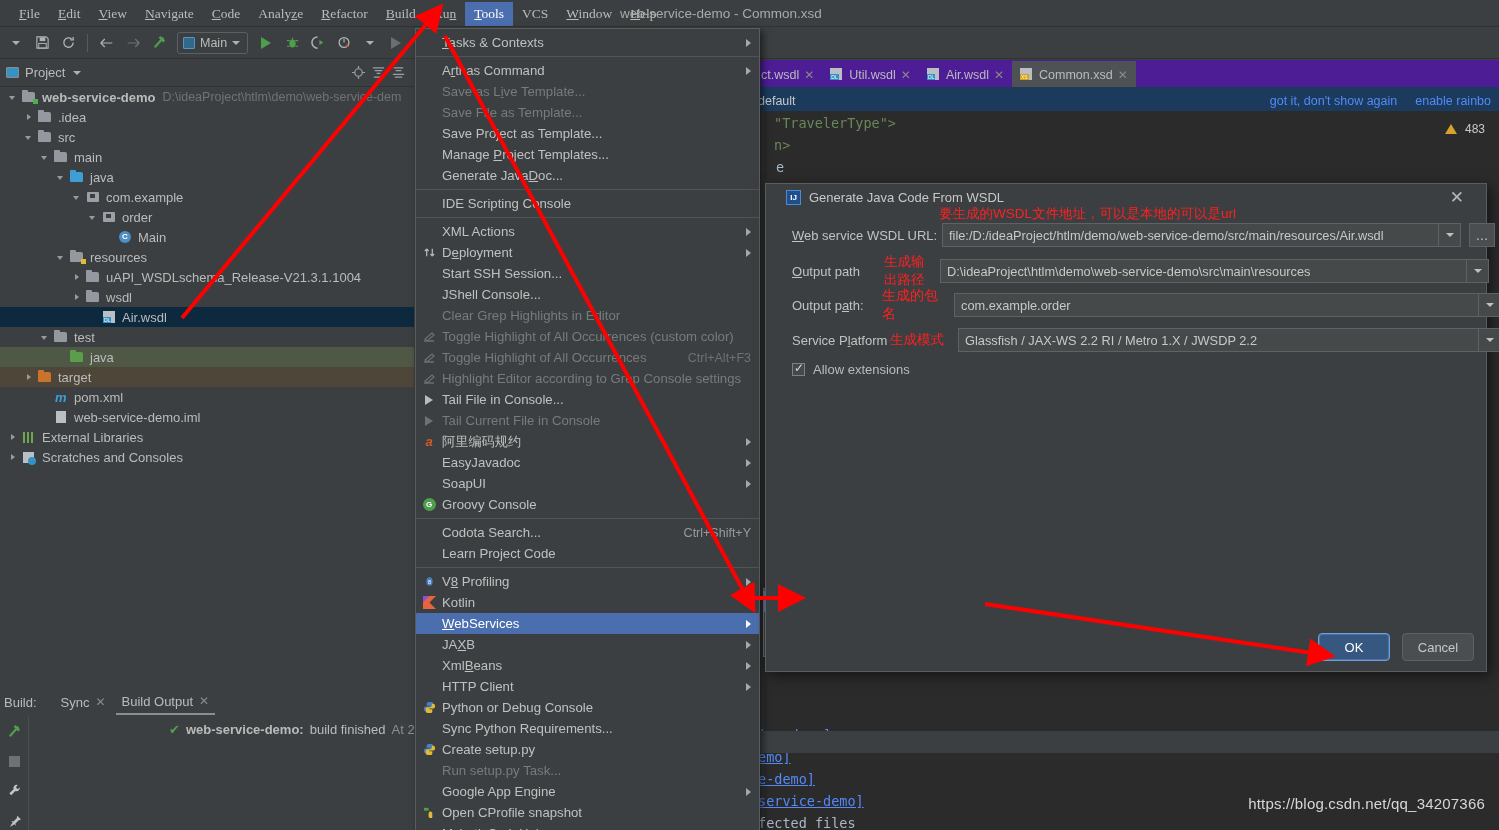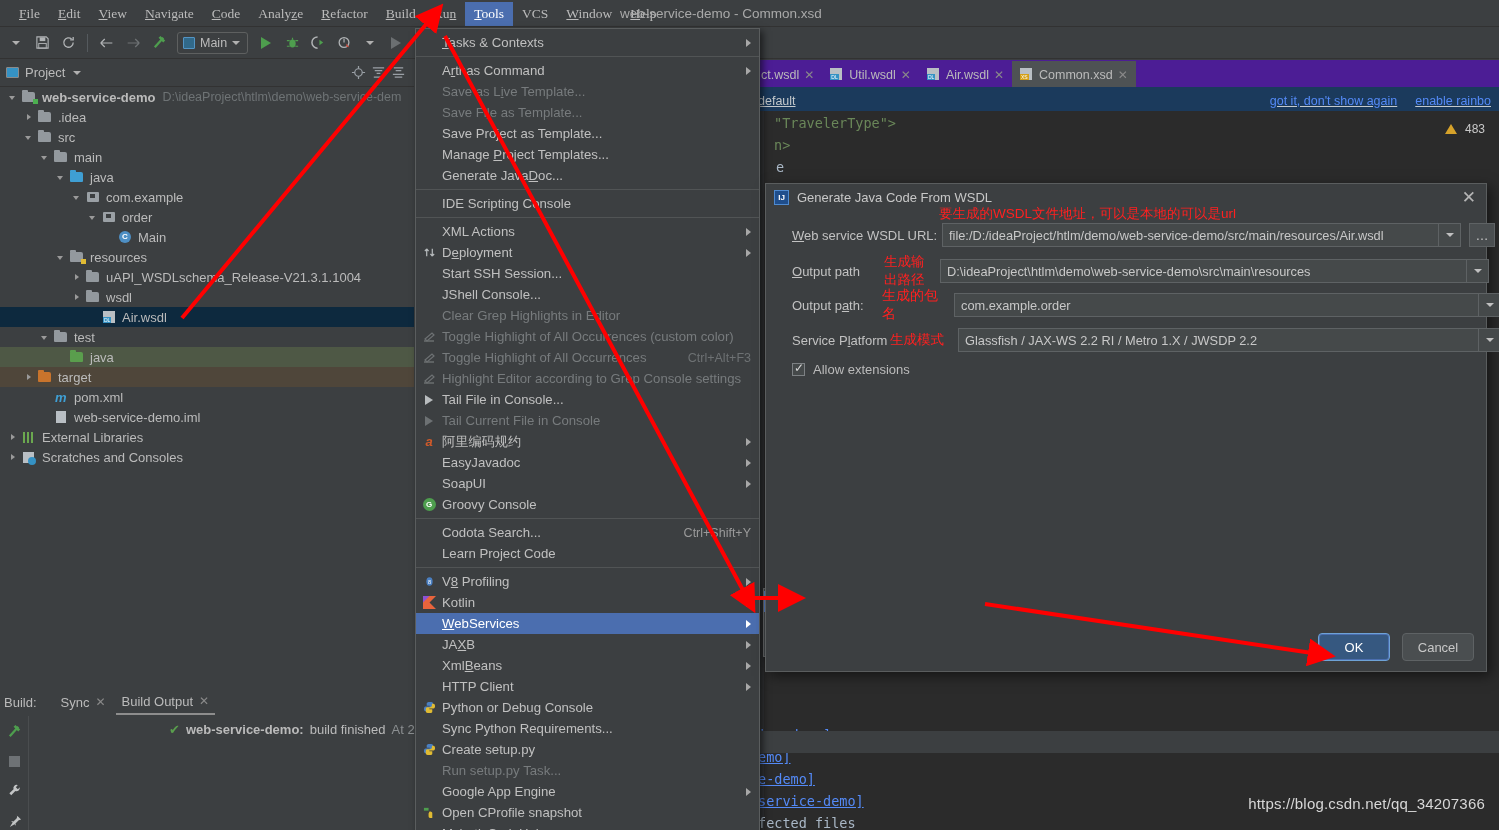--- a/index.html
+++ b/index.html
@@ -127,21 +127,20 @@
     position:absolute; left:750px; top:60px; width:749px; height:28px;
     background:#4c1d95; display:flex; align-items:flex-end; font-size:12.5px;
   }
   .etab{ display:flex;align-items:center;gap:5px;height:27px;padding:0 8px;color:#bbbbbb;}
   .etab.active{ background:#4e5254; }
   .tab-ic{ width:14px;height:14px;position:relative;}
   .notif{
     position:absolute; left:750px; top:87px; width:749px; height:28px;
     background:#1b3a5c; display:flex; align-items:center; font-size:12.5px; color:#c4c9cc;
     padding:12px 8px;
-    text-decoration:underline;
   }
   .notif .lnk{ color:#548af7; margin-left:18px; white-space:nowrap; }
   .notif .sp{ flex:1; }
   .code-area{
     position:absolute; left:750px; top:111px; width:749px; height:719px;
     background:#2b2b2b; overflow:hidden; font-family:"DejaVu Sans Mono", monospace; font-size:13.5px;
   }
   .gutter{ position:absolute; left:0; top:0; width:14px; height:719px; background:#313335;}
   .gutter .tri{ position:absolute; left:3px; width:0;height:0;
     border-left:6px solid #7a7d7e;border-top:4px solid transparent;border-bottom:4px solid transparent;}
@@ -182,21 +181,21 @@
     position:absolute; left:763px; top:588px; width:230px;
     background:#3c3f41; border:1px solid #5a5d5e; box-shadow:3px 3px 7px rgba(0,0,0,.55);
     padding:2px 0; font-size:13.2px; z-index:45;
   }
 
   
   .dialog{
     position:absolute; left:765px; top:183px; width:722px; height:489px;
     background:#3c3f41; border:1px solid #5a5d5e; box-shadow:4px 4px 12px rgba(0,0,0,.5); z-index:50;
   }
-  .dlg-title{ height:26px; display:flex; align-items:center; padding:0 8px; font-size:13px; color:#c8c8c8;}
+  .dlg-title{ height:26px; display:flex; align-items:center; padding:0 20px; font-size:13px; color:#c8c8c8;}
   .ij-ico{ width:15px;height:15px;background:#1f4e8c;border:1px solid #4e8ad0;display:flex;align-items:center;justify-content:center;
           font-size:8px;color:#fff;font-weight:bold;margin-right:8px;}
   .dlg-close{ margin-left:auto; font-size:17px; color:#b5b5b5; line-height:1; padding:0 2px;}
   .anno{ color:#ff2020; font-weight:normal; }
   .anno-top{ position:absolute; left:173px; top:21px; font-size:13.5px; color:#ff2020; white-space:nowrap;}
   .frow{ position:absolute; display:flex; align-items:center; height:24px; }
   .flabel{ font-size:13px; color:#c2c2c2; white-space:nowrap; }
   .field{
     height:24px; background:#45494a; border:1px solid #5e6264; display:flex; align-items:center;
     font-size:12.8px; color:#c8c8c8; padding:0 6px; overflow:hidden; white-space:nowrap;

